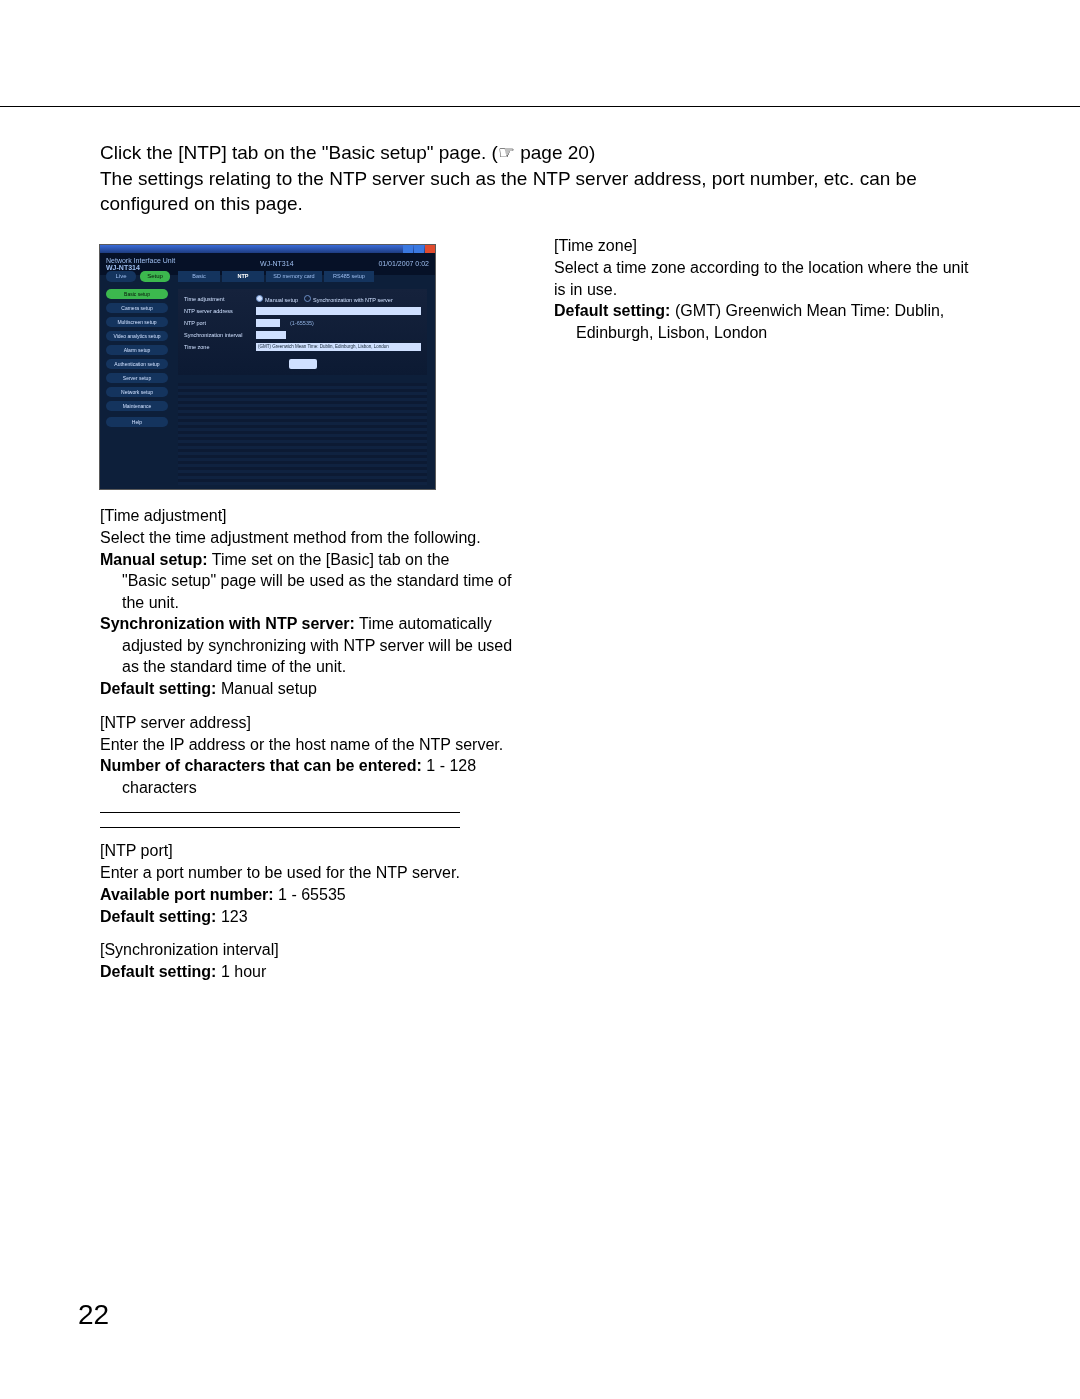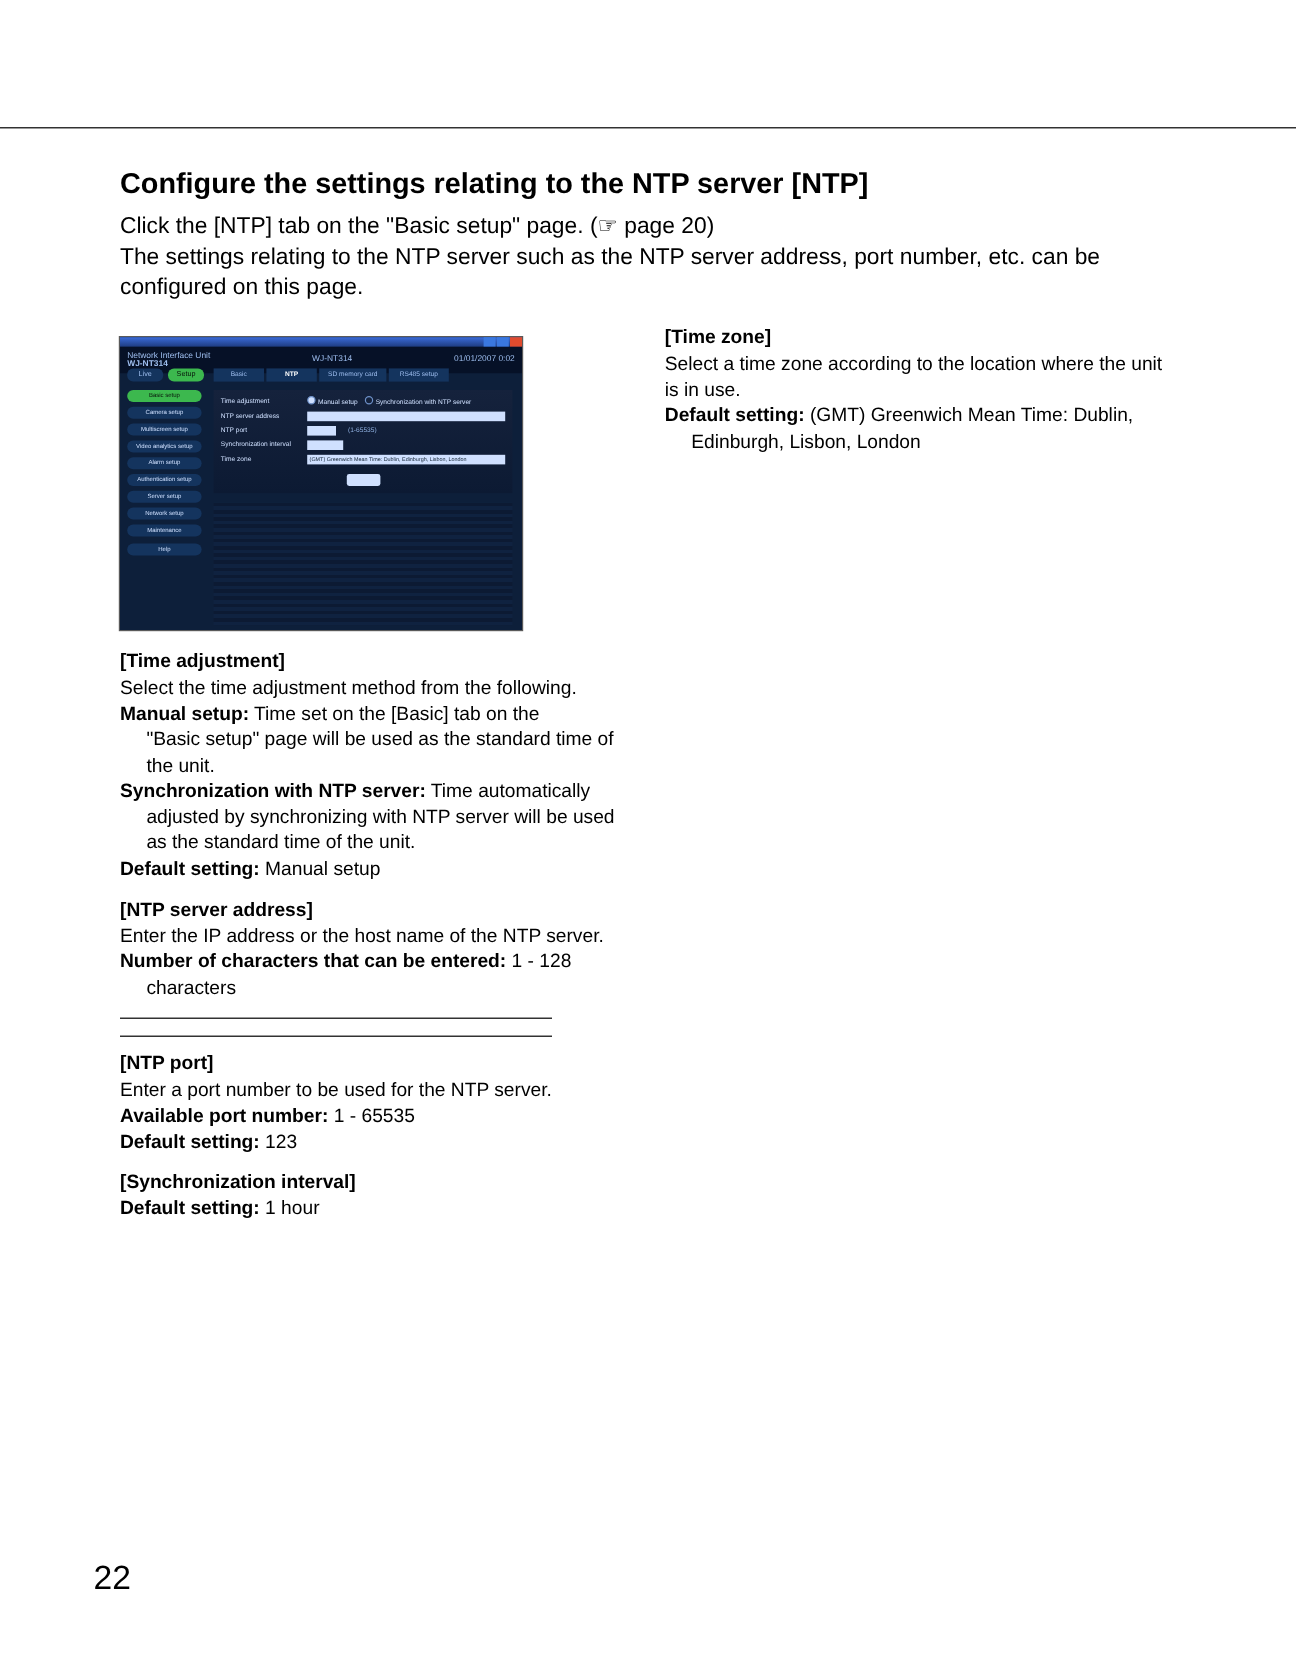--- a/index.html
+++ b/index.html
@@ -15,21 +15,21 @@
   }
   .page{
     position:absolute;top:140px;left:100px;width:880px;
   }
   h1{
     font-size:24px;font-weight:bold;margin:0 0 8px 0;
   }
   .intro{font-size:19px;line-height:1.35;margin:0 0 20px 0;}
   .cols{display:flex;gap:28px;}
   .col{width:50%;}
-  .section-title{font-weight:bold;font-size:16px;margin:14px 0 2px 0;}
+  .section-title{font-weight:normal;font-size:16px;margin:14px 0 2px 0;}
   .body{font-size:16px;line-height:1.35;margin:0;}
   .indent{padding-left:22px;display:block;}
   .hr-note{border-top:1px solid #000;margin:14px 0 6px 0;width:360px;}
   .note-wrap{padding-left:22px;width:338px;}
   .note-title{font-weight:bold;}
   .page-number{
     position:absolute;left:78px;bottom:68px;
     font-size:28px;font-family:Arial,Helvetica,sans-serif;
   }
 
@@ -109,21 +109,20 @@
     position:absolute;top:138px;left:78px;right:8px;bottom:4px;
     background:repeating-linear-gradient(#0c1a33 0 3px,#0f2240 3px 6px);
   }
 </style>
 </head>
 <body>
 
 <div class="hr-top"></div>
 
 <div class="page">
-  <h1>Configure the settings relating to the NTP server [NTP]</h1>
   <p class="intro">
     <span>Click the [NTP] tab on the "Basic setup" page. (☞ page 20)</span><br>
     <span>The settings relating to the NTP server such as the NTP server address, port number, etc. can be configured on this page.</span>
   </p>
 
   <div class="cols">
 
     <div class="col">
 
       <div class="shot">

